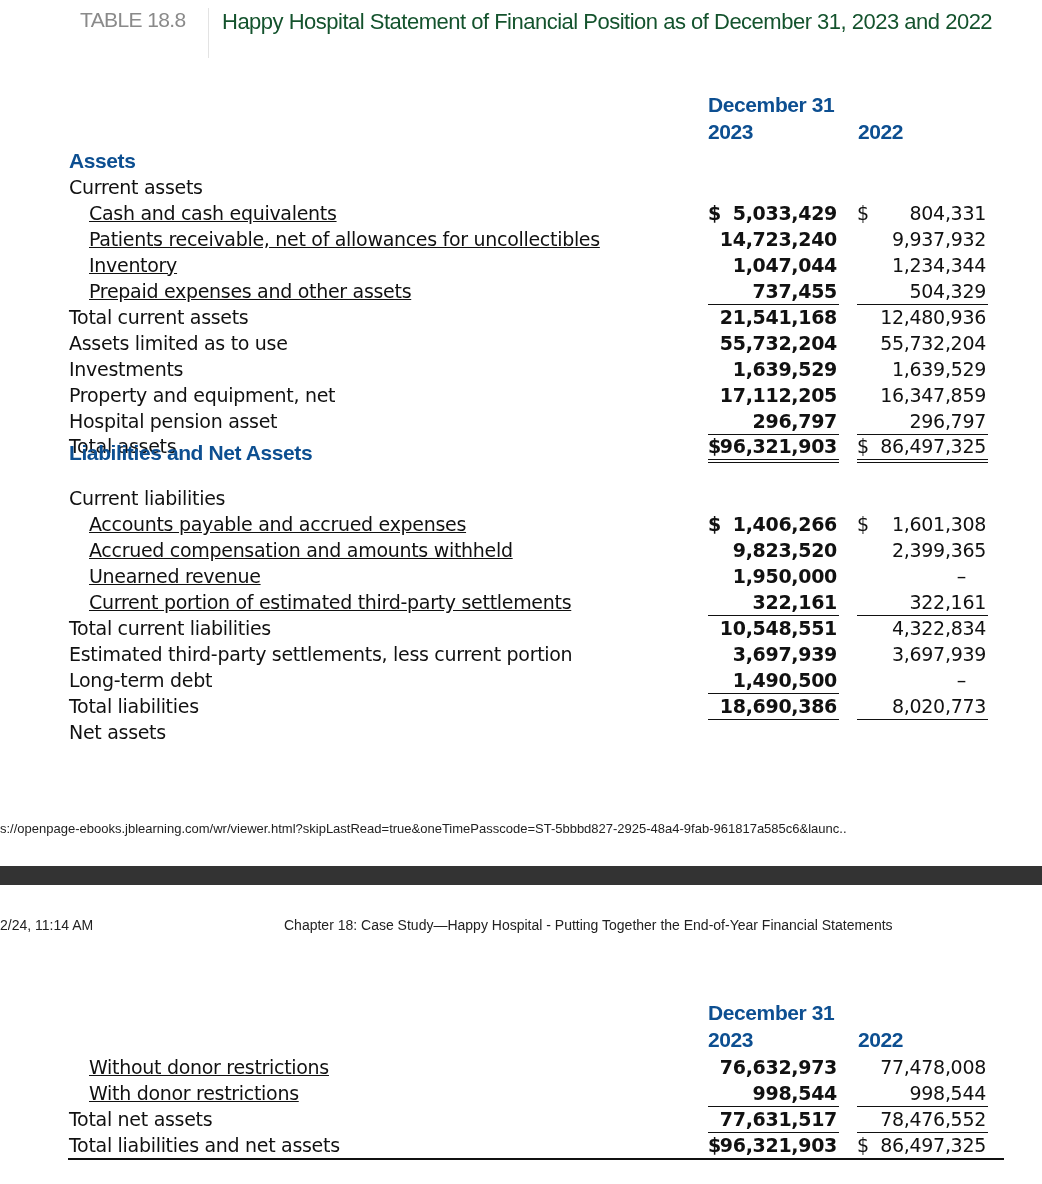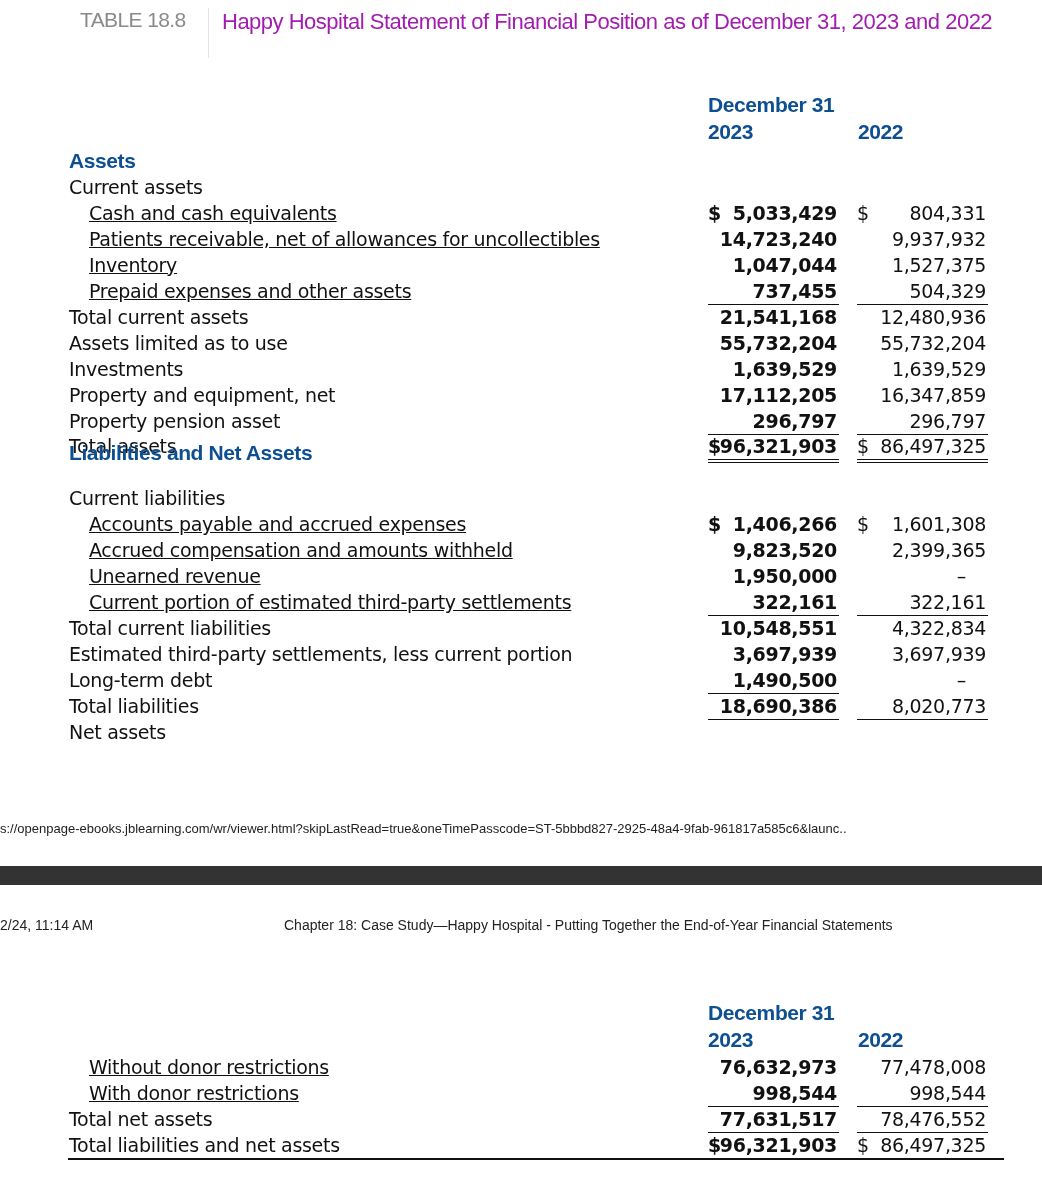--- a/index.html
+++ b/index.html
@@ -1,21 +1,21 @@
 <!DOCTYPE html>
 <html><head>
 <meta charset="utf-8">
 <style>
   html, body { margin:0; padding:0; background:#ffffff; }
   body { width:1042px; height:1184px; position:relative; overflow:hidden;
          font-family:"DejaVu Sans", sans-serif; color:#111; }
   .title-bar { position:absolute; left:80px; top:8px; width:940px; }
   .tbl-num { position:absolute; left:0; top:0; font-size:21px; color:#8a8a8a; letter-spacing:-0.6px; font-family:"Liberation Sans", sans-serif; }
   .tbl-div { position:absolute; left:128px; top:0; width:1px; height:50px; background:#e3e3e3; }
-  .tbl-title { position:absolute; left:142px; top:0; width:800px; font-size:22px; line-height:27px; color:#a21caf; letter-spacing:-0.5px; font-family:"Liberation Sans", sans-serif; }
+  .tbl-title { position:absolute; left:142px; top:0; width:800px; font-size:22px; line-height:27px; color:#14532d; letter-spacing:-0.5px; font-family:"Liberation Sans", sans-serif; }
 
   .hdr { position:absolute; color:#0d4f91; font-weight:bold; font-size:21px; letter-spacing:-0.4px; font-family:"Liberation Sans", sans-serif; }
 
   .row { position:absolute; left:0; width:836px; height:26px; }
   .lbl { position:absolute; left:69px; font-size:19px; white-space:nowrap; line-height:26px; font-family:"DejaVu Sans", sans-serif; letter-spacing:-0.3px; }
   .lbl.ind { left:89px;text-decoration:underline; }
   .lbl.sec { color:#0d4f91; font-weight:bold; font-family:"Liberation Sans", sans-serif; font-size:21px; letter-spacing:-0.4px; }
   .c1, .c2 { position:absolute; top:0; height:26px; line-height:26px; font-size:19px; letter-spacing:-0.3px; }
   .c1 { left:708px; width:131px; font-weight:bold; }
   .c2 { left:857px; width:131px; }
@@ -69,21 +69,21 @@
       <div class="c2">
         <span class="num">9,937,932</span>
       </div>
     </div>
     <div class="row" style="top: 251.8px;">
       <div class="lbl ind">Inventory</div>
       <div class="c1">
         <span class="num">1,047,044</span>
       </div>
       <div class="c2">
-        <span class="num">1,527,375</span>
+        <span class="num">1,234,344</span>
       </div>
     </div>
     <div class="row" style="top: 277.75px;">
       <div class="lbl ind">Prepaid expenses and other assets</div>
       <div class="c1 ul">
         <span class="num">737,455</span>
       </div>
       <div class="c2 ul">
         <span class="num">504,329</span>
       </div>
@@ -118,21 +118,21 @@
     <div class="row" style="top: 381.55px; padding-left: 11px;">
       <div class="lbl">Property and equipment, net</div>
       <div class="c1">
         <span class="num">17,112,205</span>
       </div>
       <div class="c2">
         <span class="num">16,347,859</span>
       </div>
     </div>
     <div class="row" style="top: 407.5px;">
-      <div class="lbl">Property pension asset</div>
+      <div class="lbl">Hospital pension asset</div>
       <div class="c1 ul">
         <span class="num">296,797</span>
       </div>
       <div class="c2 ul">
         <span class="num">296,797</span>
       </div>
     </div>
     <div class="row" style="top: 433.45px;">
       <div class="lbl">Total assets</div>
       <div class="c1 dul">

